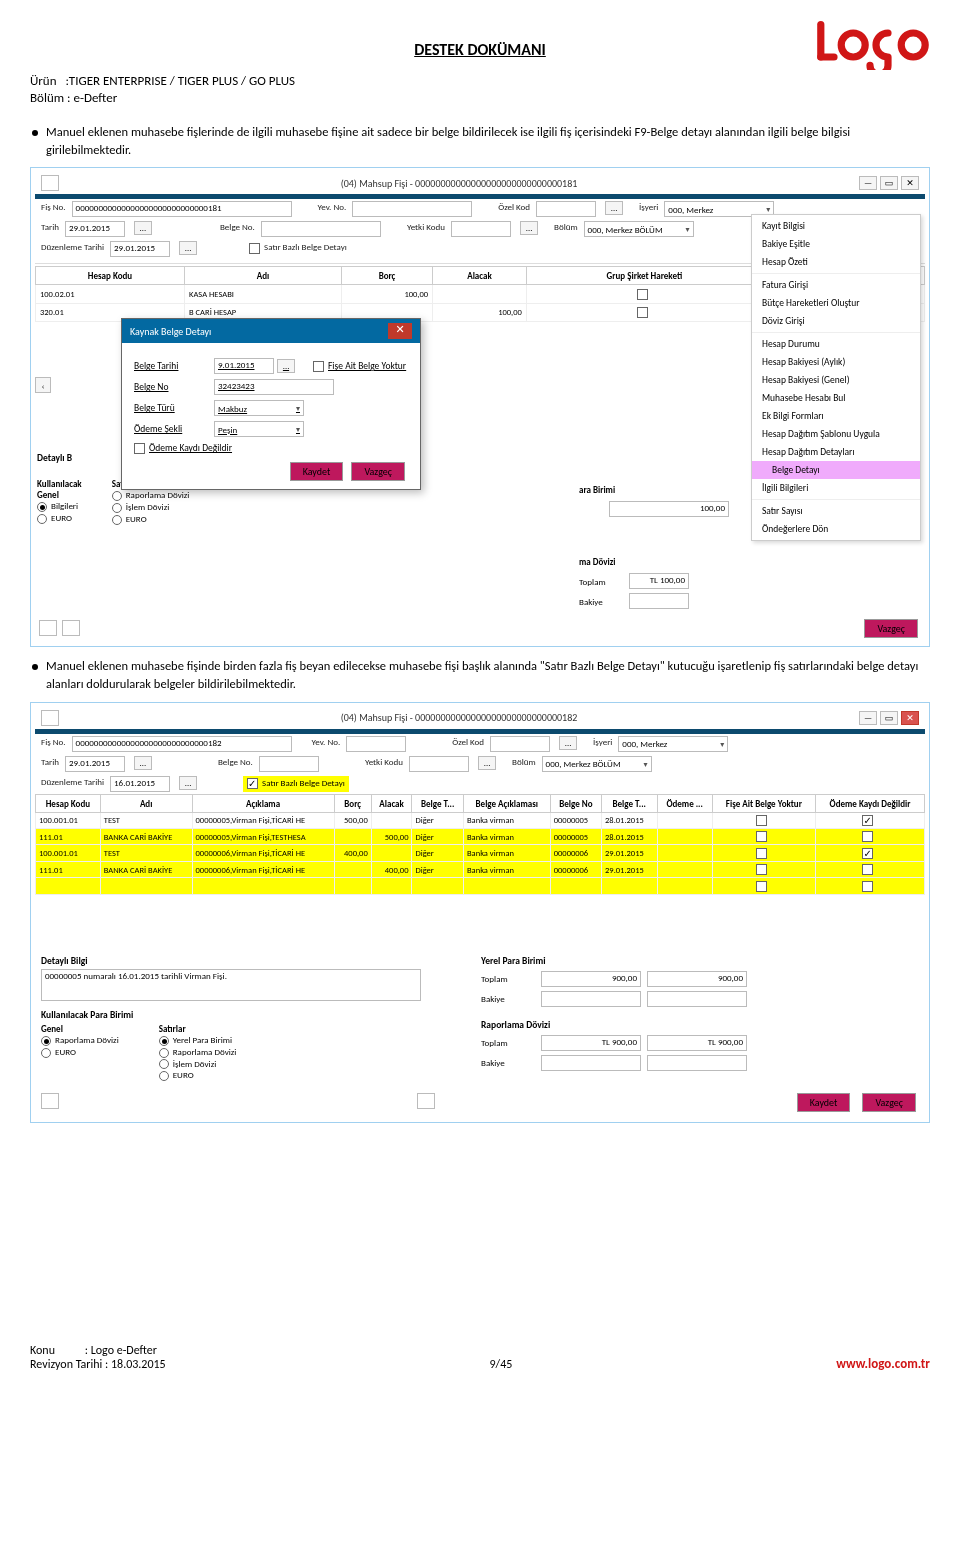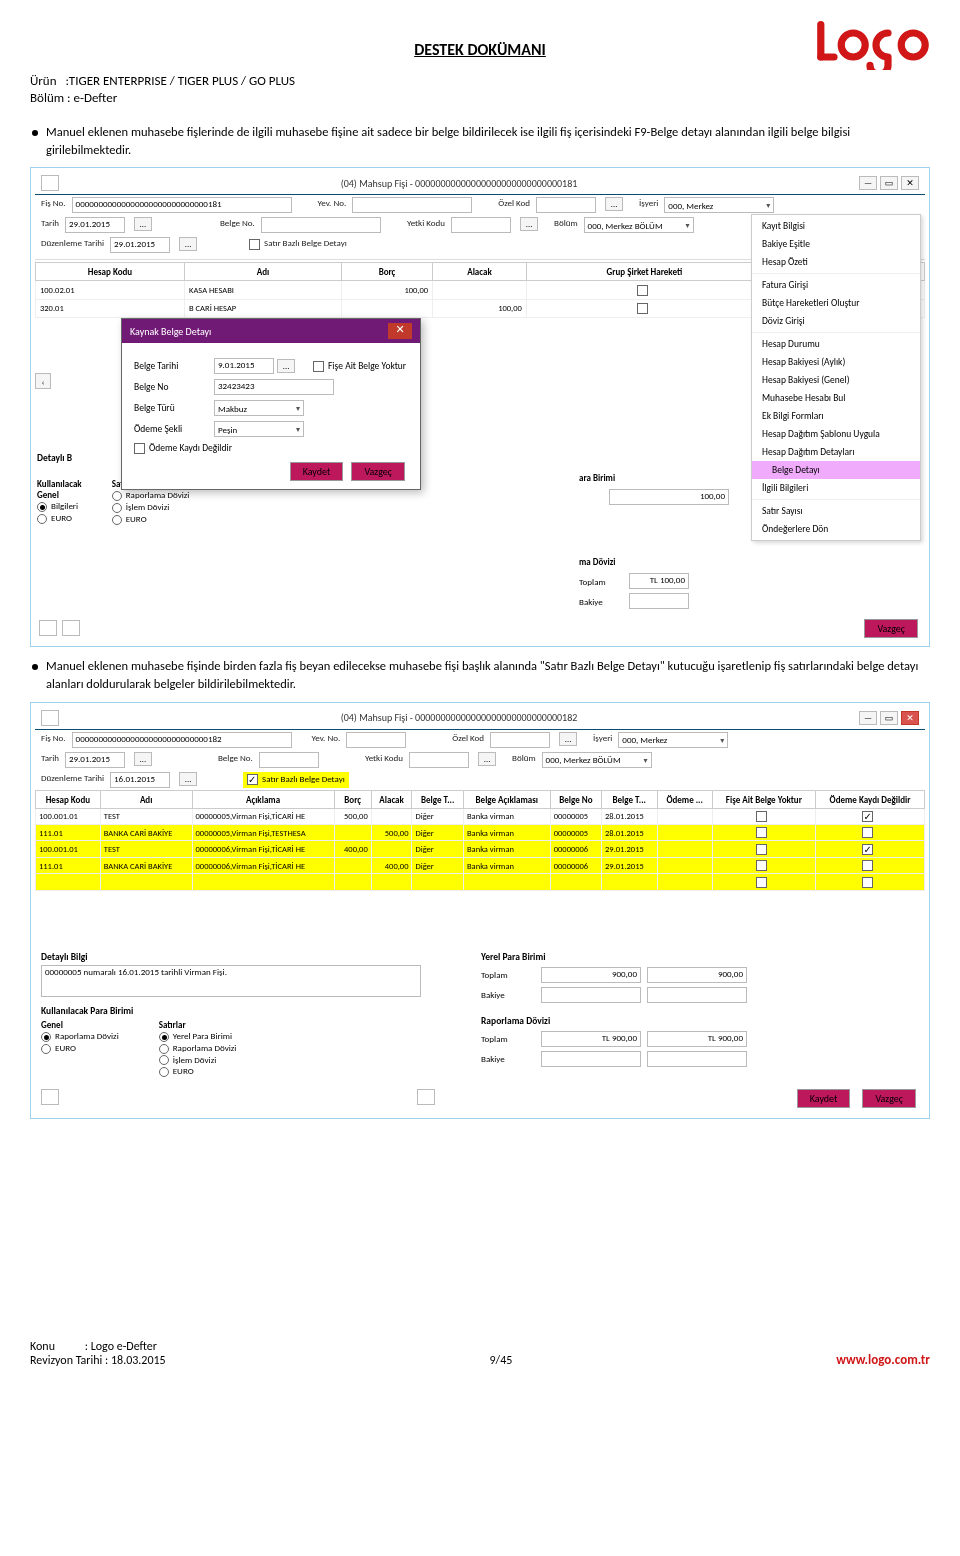--- a/index.html
+++ b/index.html
@@ -7,56 +7,56 @@
   .page { width:960px; padding:30px 30px 20px 30px; position:relative; }
   .logo-wrap { position:absolute; top:20px; right:30px; }
   .logo-svg { width:120px; height:50px; }
   .doc-title { text-align:center; font-size:16px; font-weight:bold; margin:10px 0 4px; text-decoration:underline; }
   .meta { font-size:13px; margin:14px 0 18px; }
   .meta div { margin:2px 0; }
   .bullet-row { display:flex; align-items:flex-start; margin:6px 0 8px; font-size:12.5px; line-height:1.45; }
   .bullet { width:6px; height:6px; background:#000; border-radius:50%; margin:7px 8px 0 2px; flex:0 0 auto; }
   .bullet-text { flex:1; }
   .screenshot { border:1px solid #a0d0f0; background:#fff; padding:4px; font-size:9px; margin-bottom:10px; }
-  .win-title { display:flex; align-items:center; padding:3px 6px; background:#fff; border-bottom:1px solid #0c4a6e; }
+  .win-title { display:flex; align-items:center; padding:3px 6px; background:#fff; border-bottom:5px solid #0c4a6e; }
   .win-title .title-text { flex:1; text-align:center; font-size:10px; color:#333; }
   .winbtn { display:inline-block; width:18px; height:14px; border:1px solid #bbb; margin-left:3px; background:#f5f5f5; text-align:center; line-height:12px; font-size:9px; }
   .form-row { display:flex; padding:2px 6px; gap:6px; flex-wrap:wrap; }
   .form-row label, .lbl { font-size:9px; color:#222; }
   .inp { border:1px solid #bbb; height:16px; background:#fff; font-size:9px; padding:0 3px; }
   .inp.sm { width:60px; }
   .inp.md { width:120px; }
   .inp.lg { width:220px; }
   .chk { width:11px; height:11px; border:1px solid #666; display:inline-block; background:#fff; vertical-align:middle; margin-right:4px; position:relative; }
   .chk.checked::after { content:"✓"; position:absolute; left:0; top:-2px; font-size:10px; color:#000; }
   .dd { border:1px solid #bbb; height:16px; background:#fff; width:110px; font-size:9px; padding:0 3px; display:inline-flex; align-items:center; justify-content:space-between; }
   .caron { font-size:8px; color:#555; margin-left:3px; }
   .tbl { width:100%; border-collapse:collapse; font-size:9px; }
   .tbl th { background:#fff; border:1px solid #ccc; padding:3px 4px; font-weight:bold; text-align:center; }
   .tbl td { border:1px solid #eee; padding:3px 4px; }
   .context-menu { position:absolute; right:8px; top:46px; width:170px; background:#fff; border:1px solid #ccc; box-shadow:2px 2px 4px rgba(0,0,0,.15); font-size:9.5px; padding:2px 0; z-index:5; }
   .context-menu div { padding:3px 10px; white-space:nowrap; }
   .context-menu .hl { background:#f0abfc;padding-left:20px; }
   .context-menu .sep { border-top:1px solid #eee; margin:2px 0; padding:0; height:0; }
   .modal { position:absolute; left:90px; top:150px; width:300px; background:#fff; border:1px solid #666; box-shadow:3px 3px 8px rgba(0,0,0,.25); z-index:4; }
-  .modal-title { background:#701a75; color:#fff; padding:4px 8px; font-size:10px; display:flex; justify-content:space-between; align-items:center; }
+  .modal-title { background:#0369a1; color:#fff; padding:4px 8px; font-size:10px; display:flex; justify-content:space-between; align-items:center; }
   .modal-close { background:#c0392b; color:#fff; width:24px; height:16px; text-align:center; line-height:14px; font-size:11px; }
   .modal-body { padding:10px 12px 8px; font-size:9.5px; }
-  .mrow { display:flex; align-items:center; margin:5px 0; }
+  .mrow { display:flex; align-items:center; margin:5px 0;text-decoration:underline; }
   .mrow .ml { width:80px; }
   .btn { border:1px solid #999; background:#be185d; padding:2px 12px; font-size:10px; margin:0 3px; display:inline-block; }
   .section-label { font-size:9.5px; font-weight:bold; margin:4px 0 2px; }
   .radio { width:10px; height:10px; border:1px solid #666; border-radius:50%; display:inline-block; vertical-align:middle; margin-right:4px; position:relative; }
   .radio.checked::after { content:""; width:5px; height:5px; background:#000; border-radius:50%; position:absolute; left:2px; top:2px; }
   .sc1 { position:relative; height:480px; overflow:hidden; }
   .sc2 { position:relative; }
   .grid-wrap { margin-top:4px; border-top:1px solid #ddd; padding-top:2px; position:relative; height:130px; background:#fff; }
   .grid-wrap .tbl td { font-size:8.5px; }
   .sc1-bottom-left { position:absolute; left:6px; top:280px; width:360px; font-size:9px; }
-  .sc1-bottom-right-a { position:absolute; right:200px; top:304px; width:150px; font-size:9px; }
+  .sc1-bottom-right-a { position:absolute; right:200px; top:316px; width:150px; font-size:9px; }
   .sc1-bottom-right-b { position:absolute; right:200px; top:388px; width:150px; font-size:9px; }
   .yellow-row td { background:#ffff00; }
   .sc2 .form-row-top { background:#fff; }
   .sc2-grid td { font-size:8.5px; padding:2px 3px; }
   .sc2-detail { display:flex; gap:60px; margin-top:50px; padding:6px; }
   .sc2-btns { display:flex; justify-content:flex-end; padding:6px; gap:6px; }
   .footer { display:flex; align-items:flex-end; justify-content:center; margin-top:220px; font-size:12px; border-top:0; }
   .footer .right { color:#d01616; font-weight:bold; font-size:13px; }
   .footer .mid { text-align:center; flex:1; }
   .sideicon { width:18px; height:16px; border:1px solid #bbb; display:inline-block; margin-right:3px; }

